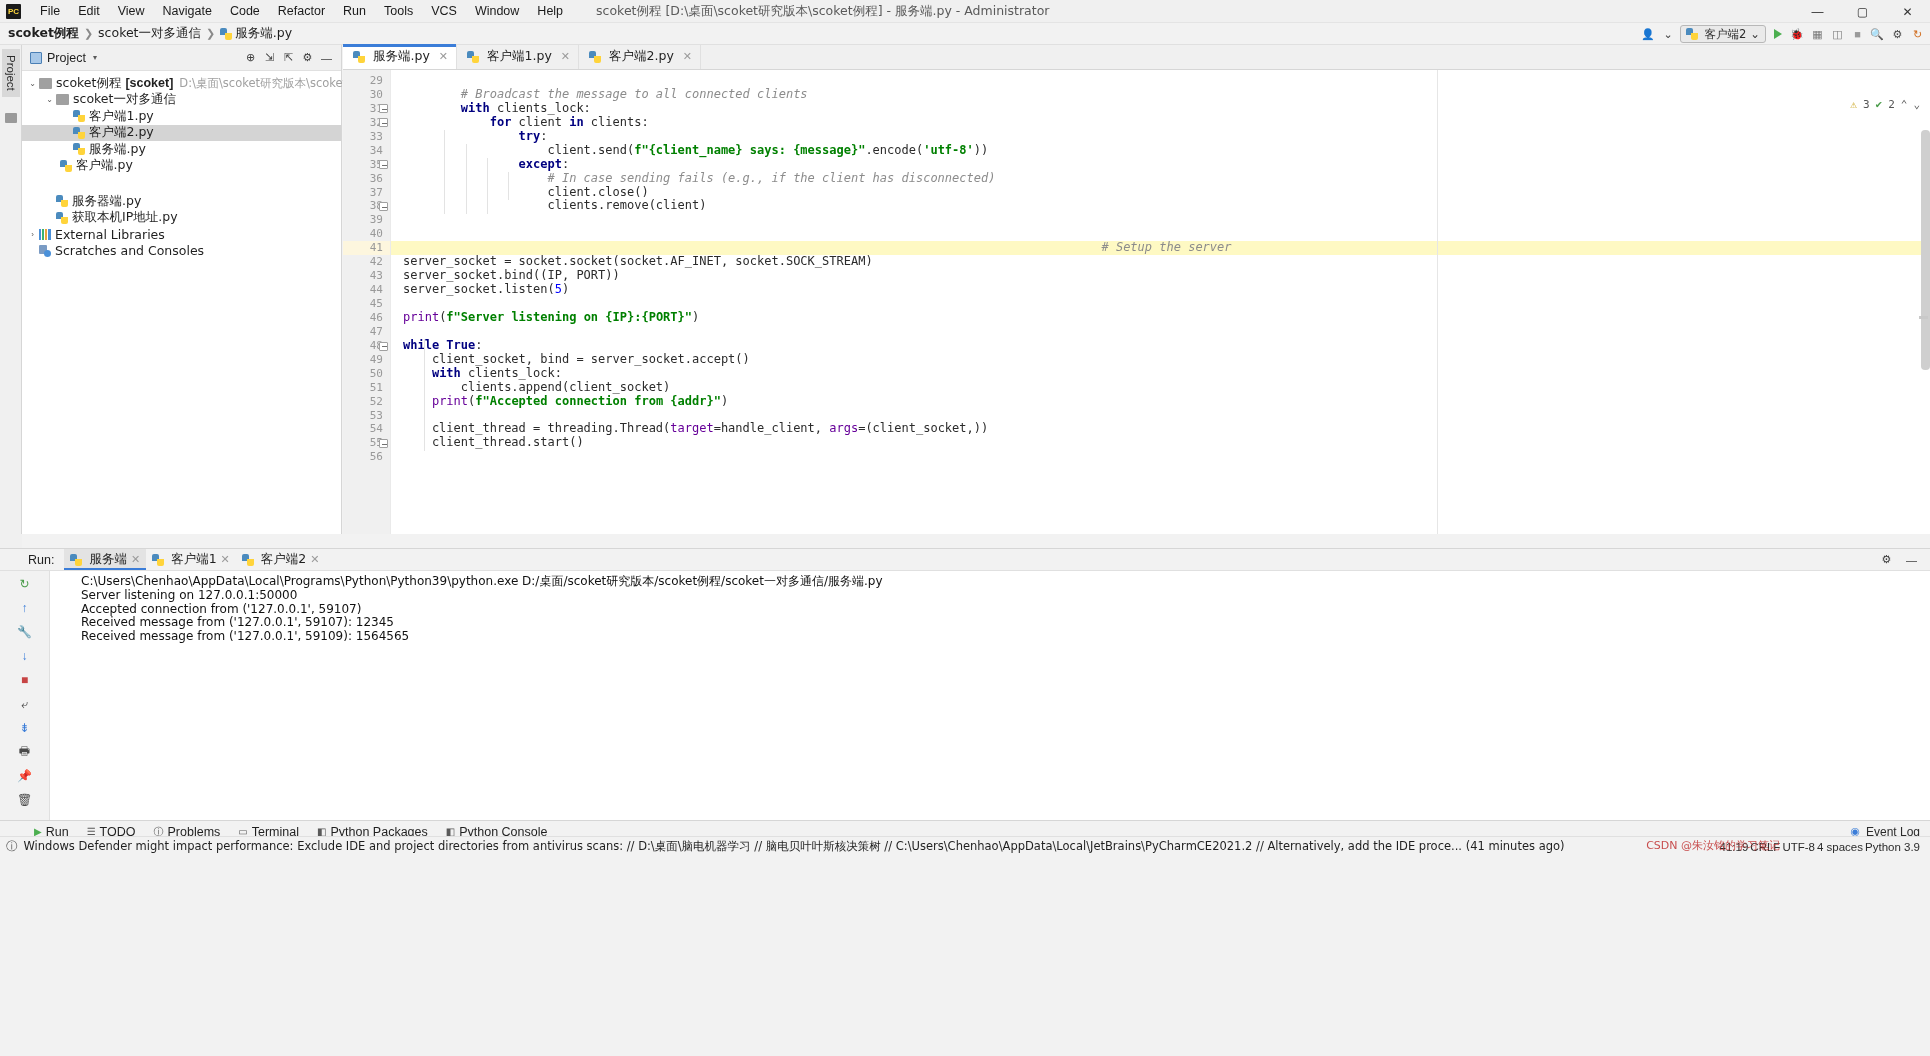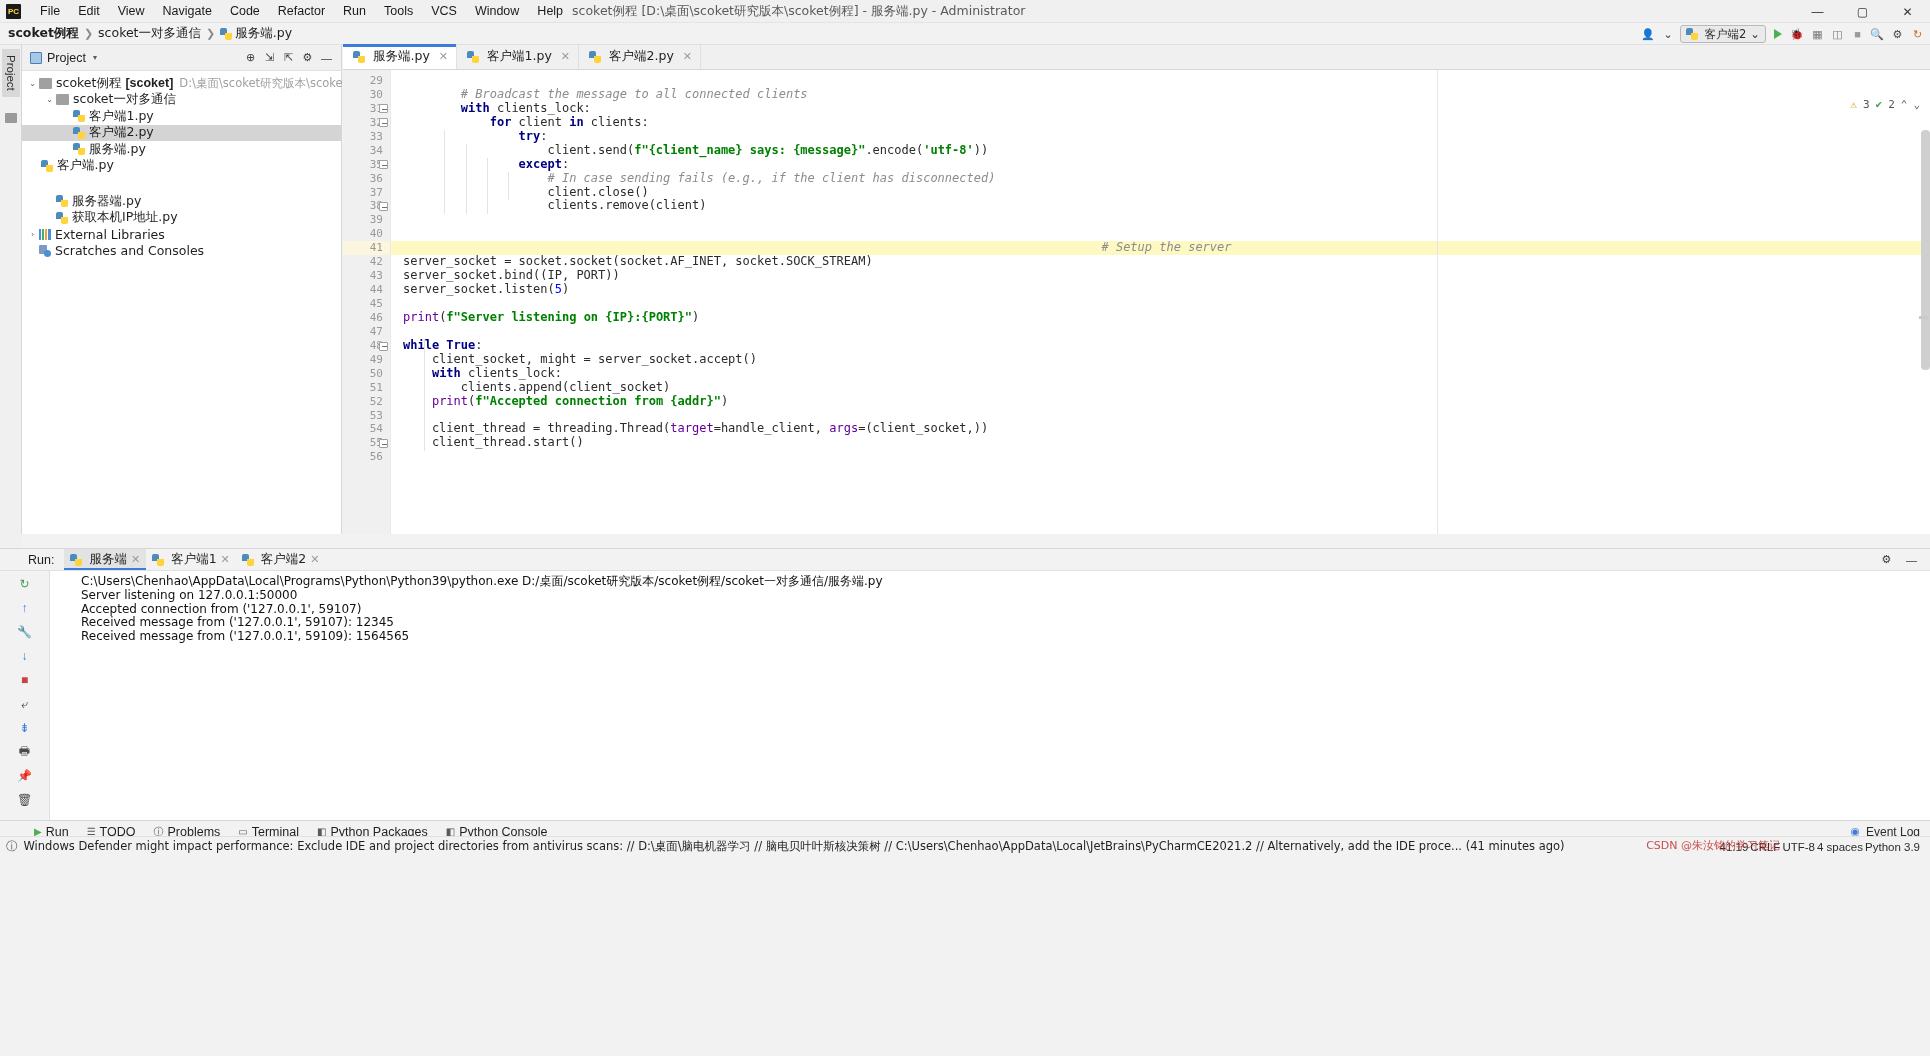--- a/index.html
+++ b/index.html
@@ -23,21 +23,21 @@
   .pc-logo {
     width: 15px; height: 15px; margin-left: 6px; margin-right: 10px;
     background: #1a1a1a; color: #ffd83d; font-size: 8px; font-weight: bold;
     display: flex; align-items: center; justify-content: center; border-radius: 1px;
   }
   .menu { display: flex; align-items: flex-start; }
   .menu-item {
     padding: 2px 9px; font-size: 12.5px; color: #1a1a1a; cursor: default;
   }
   .title-text {
-    font-size: 12.5px; color: #5a5a5a; white-space: nowrap;
+    margin-left: 24px; font-size: 12.5px; color: #5a5a5a; white-space: nowrap;
   }
   .win-buttons {
     position: absolute; right: 0; top: 0; height: 23px; display: flex;
   }
   .win-btn {
     width: 45px; height: 23px; display: flex; align-items: center; justify-content: center;
     font-size: 12px; color: #333;
   }
 
   
@@ -369,21 +369,21 @@
         <div class="tree-row selected" style="padding-left: 38px;">
           <span class="tw"></span>
           <span class="py-ico" style="margin-right: 4px;"></span>
           <span class="node-label cjk">客户端2.py</span>
         </div>
         <div class="tree-row" style="padding-left: 38px;">
           <span class="tw"></span>
           <span class="py-ico" style="margin-right: 4px;"></span>
           <span class="node-label cjk">服务端.py</span>
         </div>
-        <div class="tree-row" style="padding-left: 6px;">
+        <div class="tree-row" style="padding-left: 25px;">
           <span class="tw"></span>
           <span class="py-ico" style="margin-right: 4px;"></span>
           <span class="node-label cjk">客户端.py</span>
         </div>
         <div class="tree-row" style="padding-left: 21px; margin-top: 19px;">
           <span class="tw"></span>
           <span class="py-ico" style="margin-right: 4px;"></span>
           <span class="node-label cjk">服务器端.py</span>
         </div>
         <div class="tree-row" style="padding-left: 21px;">
@@ -484,21 +484,21 @@
           <div class="cline">&nbsp;</div>
           <div class="cline">&nbsp;</div>
           <div class="cline hl"><span class="cm"># Setup the server</span></div>
           <div class="cline">server_socket = socket.socket(socket.AF_INET, socket.SOCK_STREAM)</div>
           <div class="cline">server_socket.bind((IP, PORT))</div>
           <div class="cline">server_socket.listen(<span class="num">5</span>)</div>
           <div class="cline">&nbsp;</div>
           <div class="cline"><span class="kw2">print</span>(<span class="st">f</span><span class="st">"Server listening on {IP}:{PORT}"</span>)</div>
           <div class="cline">&nbsp;</div>
           <div class="cline"><span class="k">while</span> <span class="k">True</span>:</div>
-          <div class="cline">    client_socket, might = server_socket.accept()</div>
+          <div class="cline">    client_socket, bind = server_socket.accept()</div>
           <div class="cline">    <span class="k">with</span> clients_lock:</div>
           <div class="cline">        clients.append(client_socket)</div>
           <div class="cline">    <span class="kw2">print</span>(<span class="st">f</span><span class="st">"Accepted connection from {addr}"</span>)</div>
           <div class="cline">&nbsp;</div>
           <div class="cline">    client_thread = threading.Thread(<span class="kw2">target</span>=handle_client, <span class="kw2">args</span>=(client_socket,))</div>
           <div class="cline">    client_thread.start()</div>
           <div class="cline">&nbsp;</div>
           <div class="ind-guide" style="left: 53px; top: 59.8px; height: 84px;"></div>
           <div class="ind-guide" style="left: 75px; top: 73.75px; height: 70px;"></div>
           <div class="ind-guide" style="left: 96px; top: 87.7px; height: 56px;"></div>

